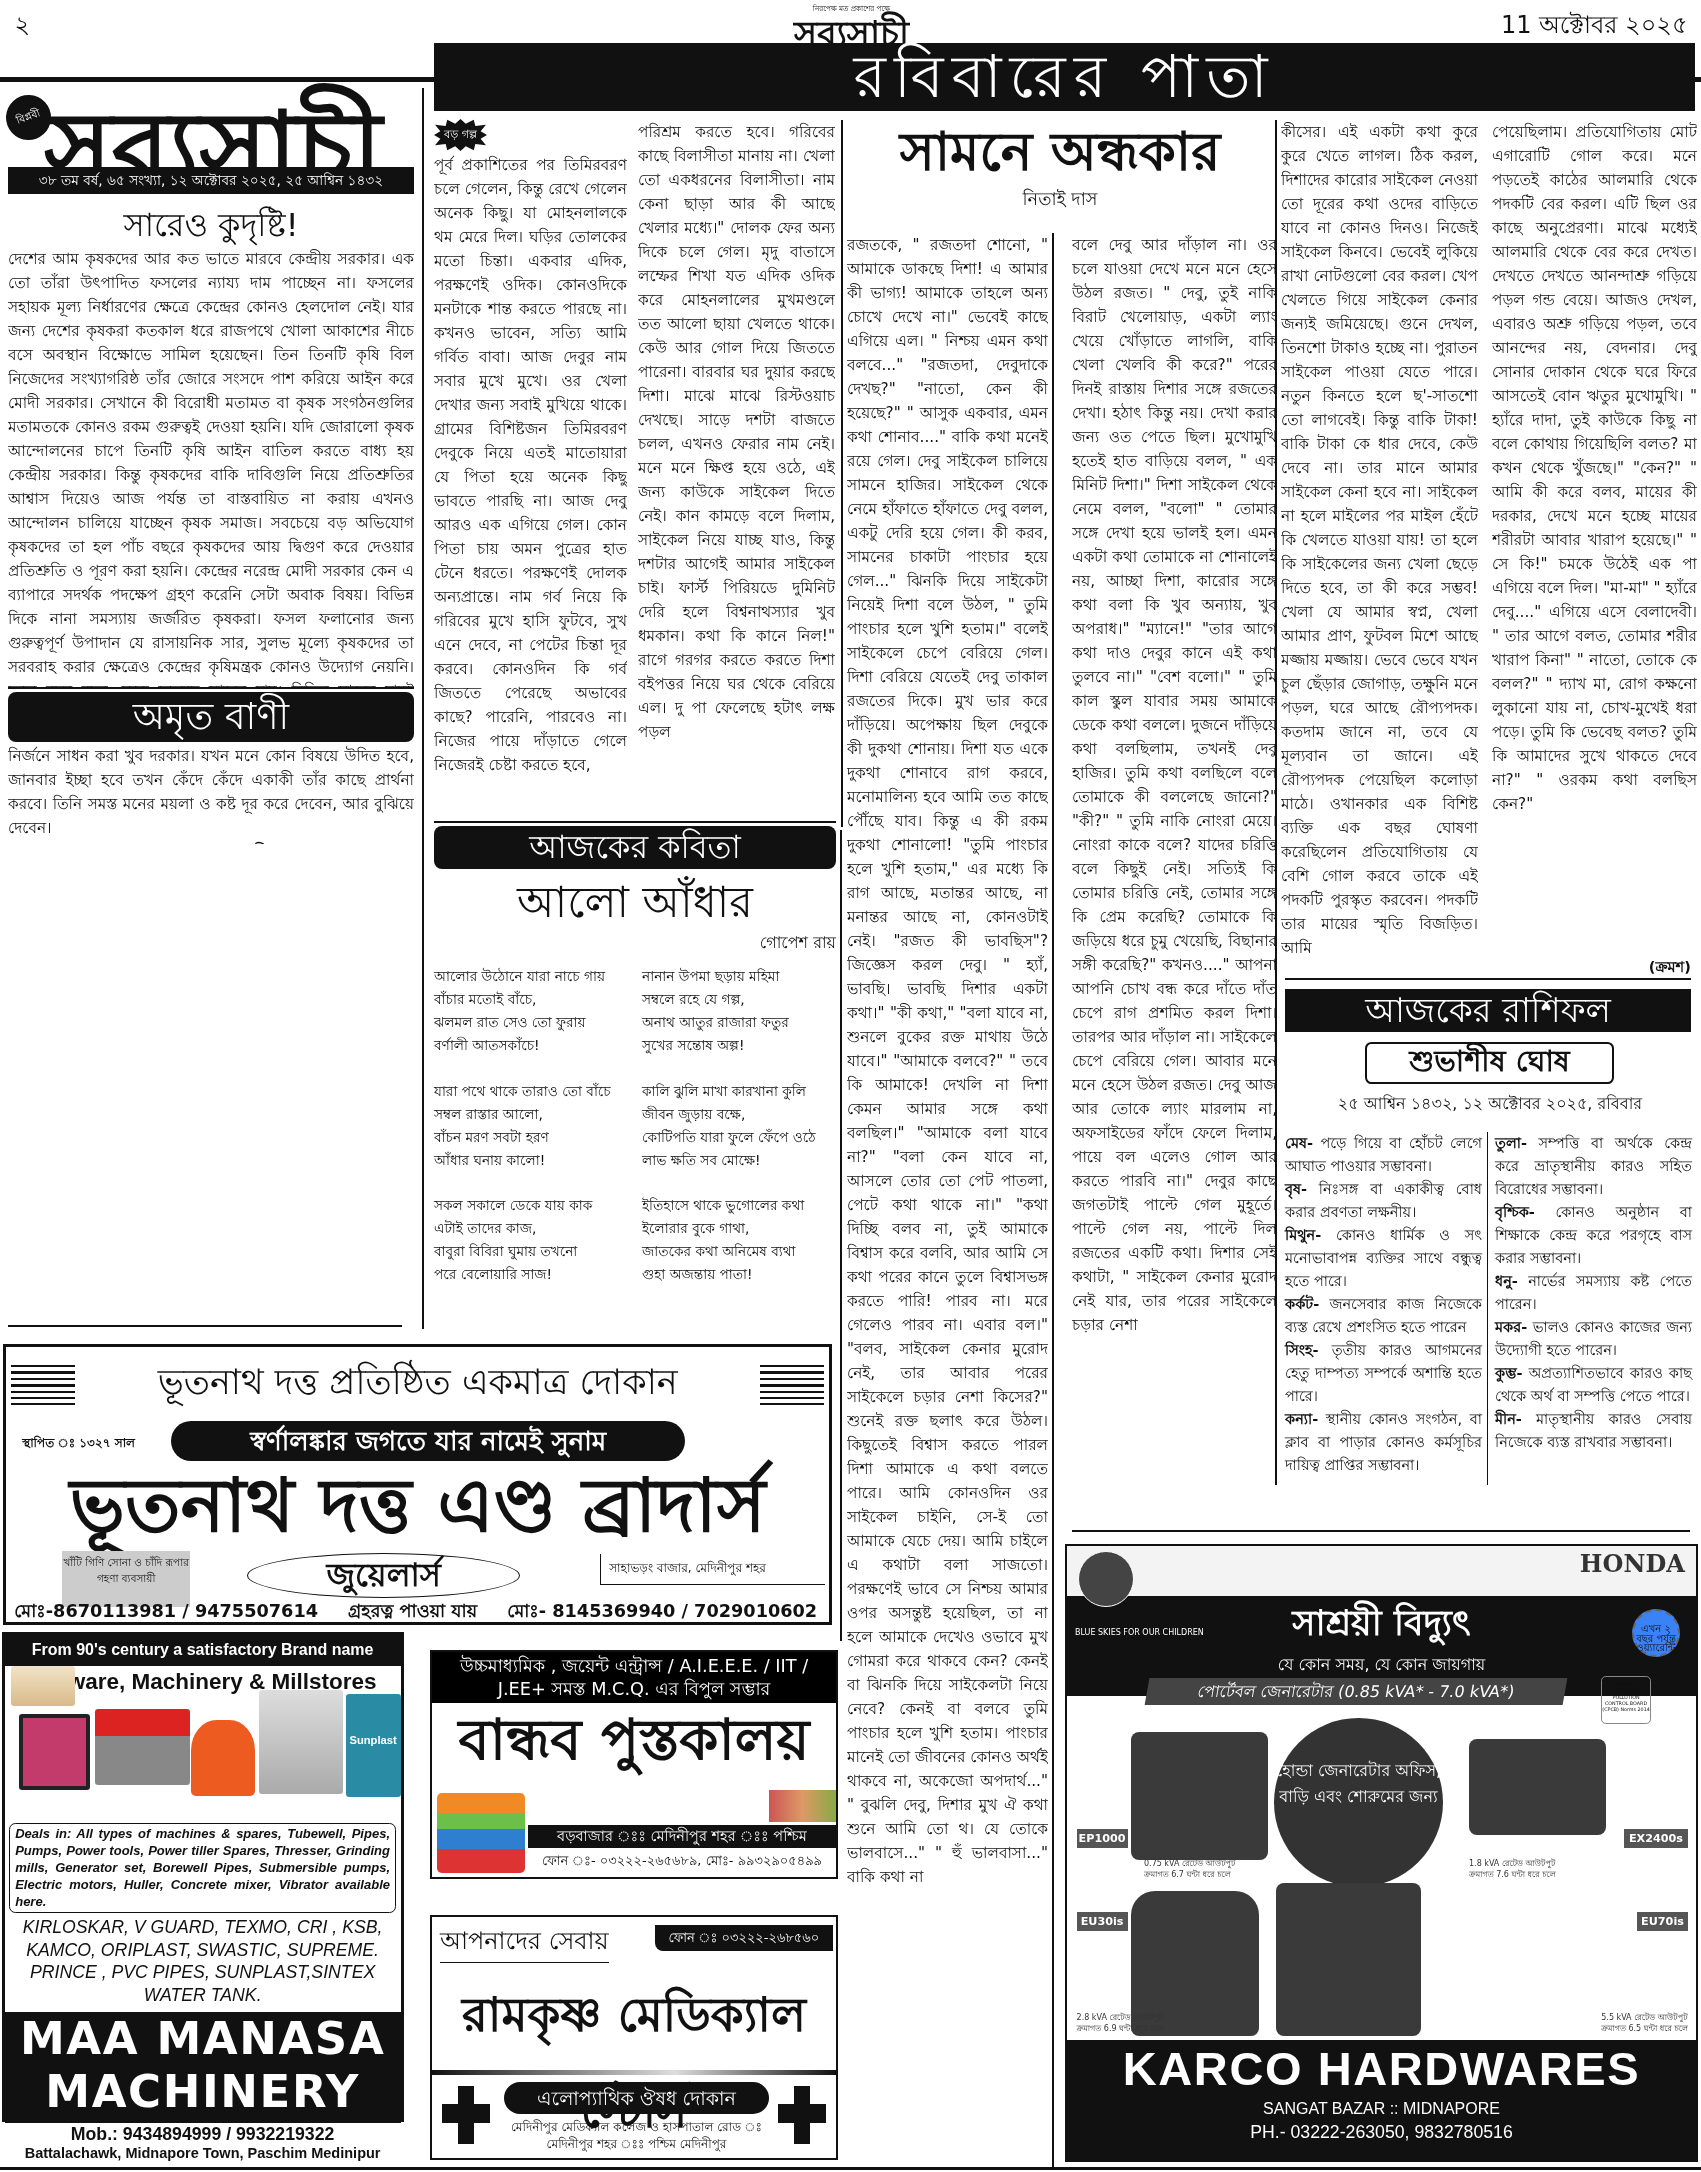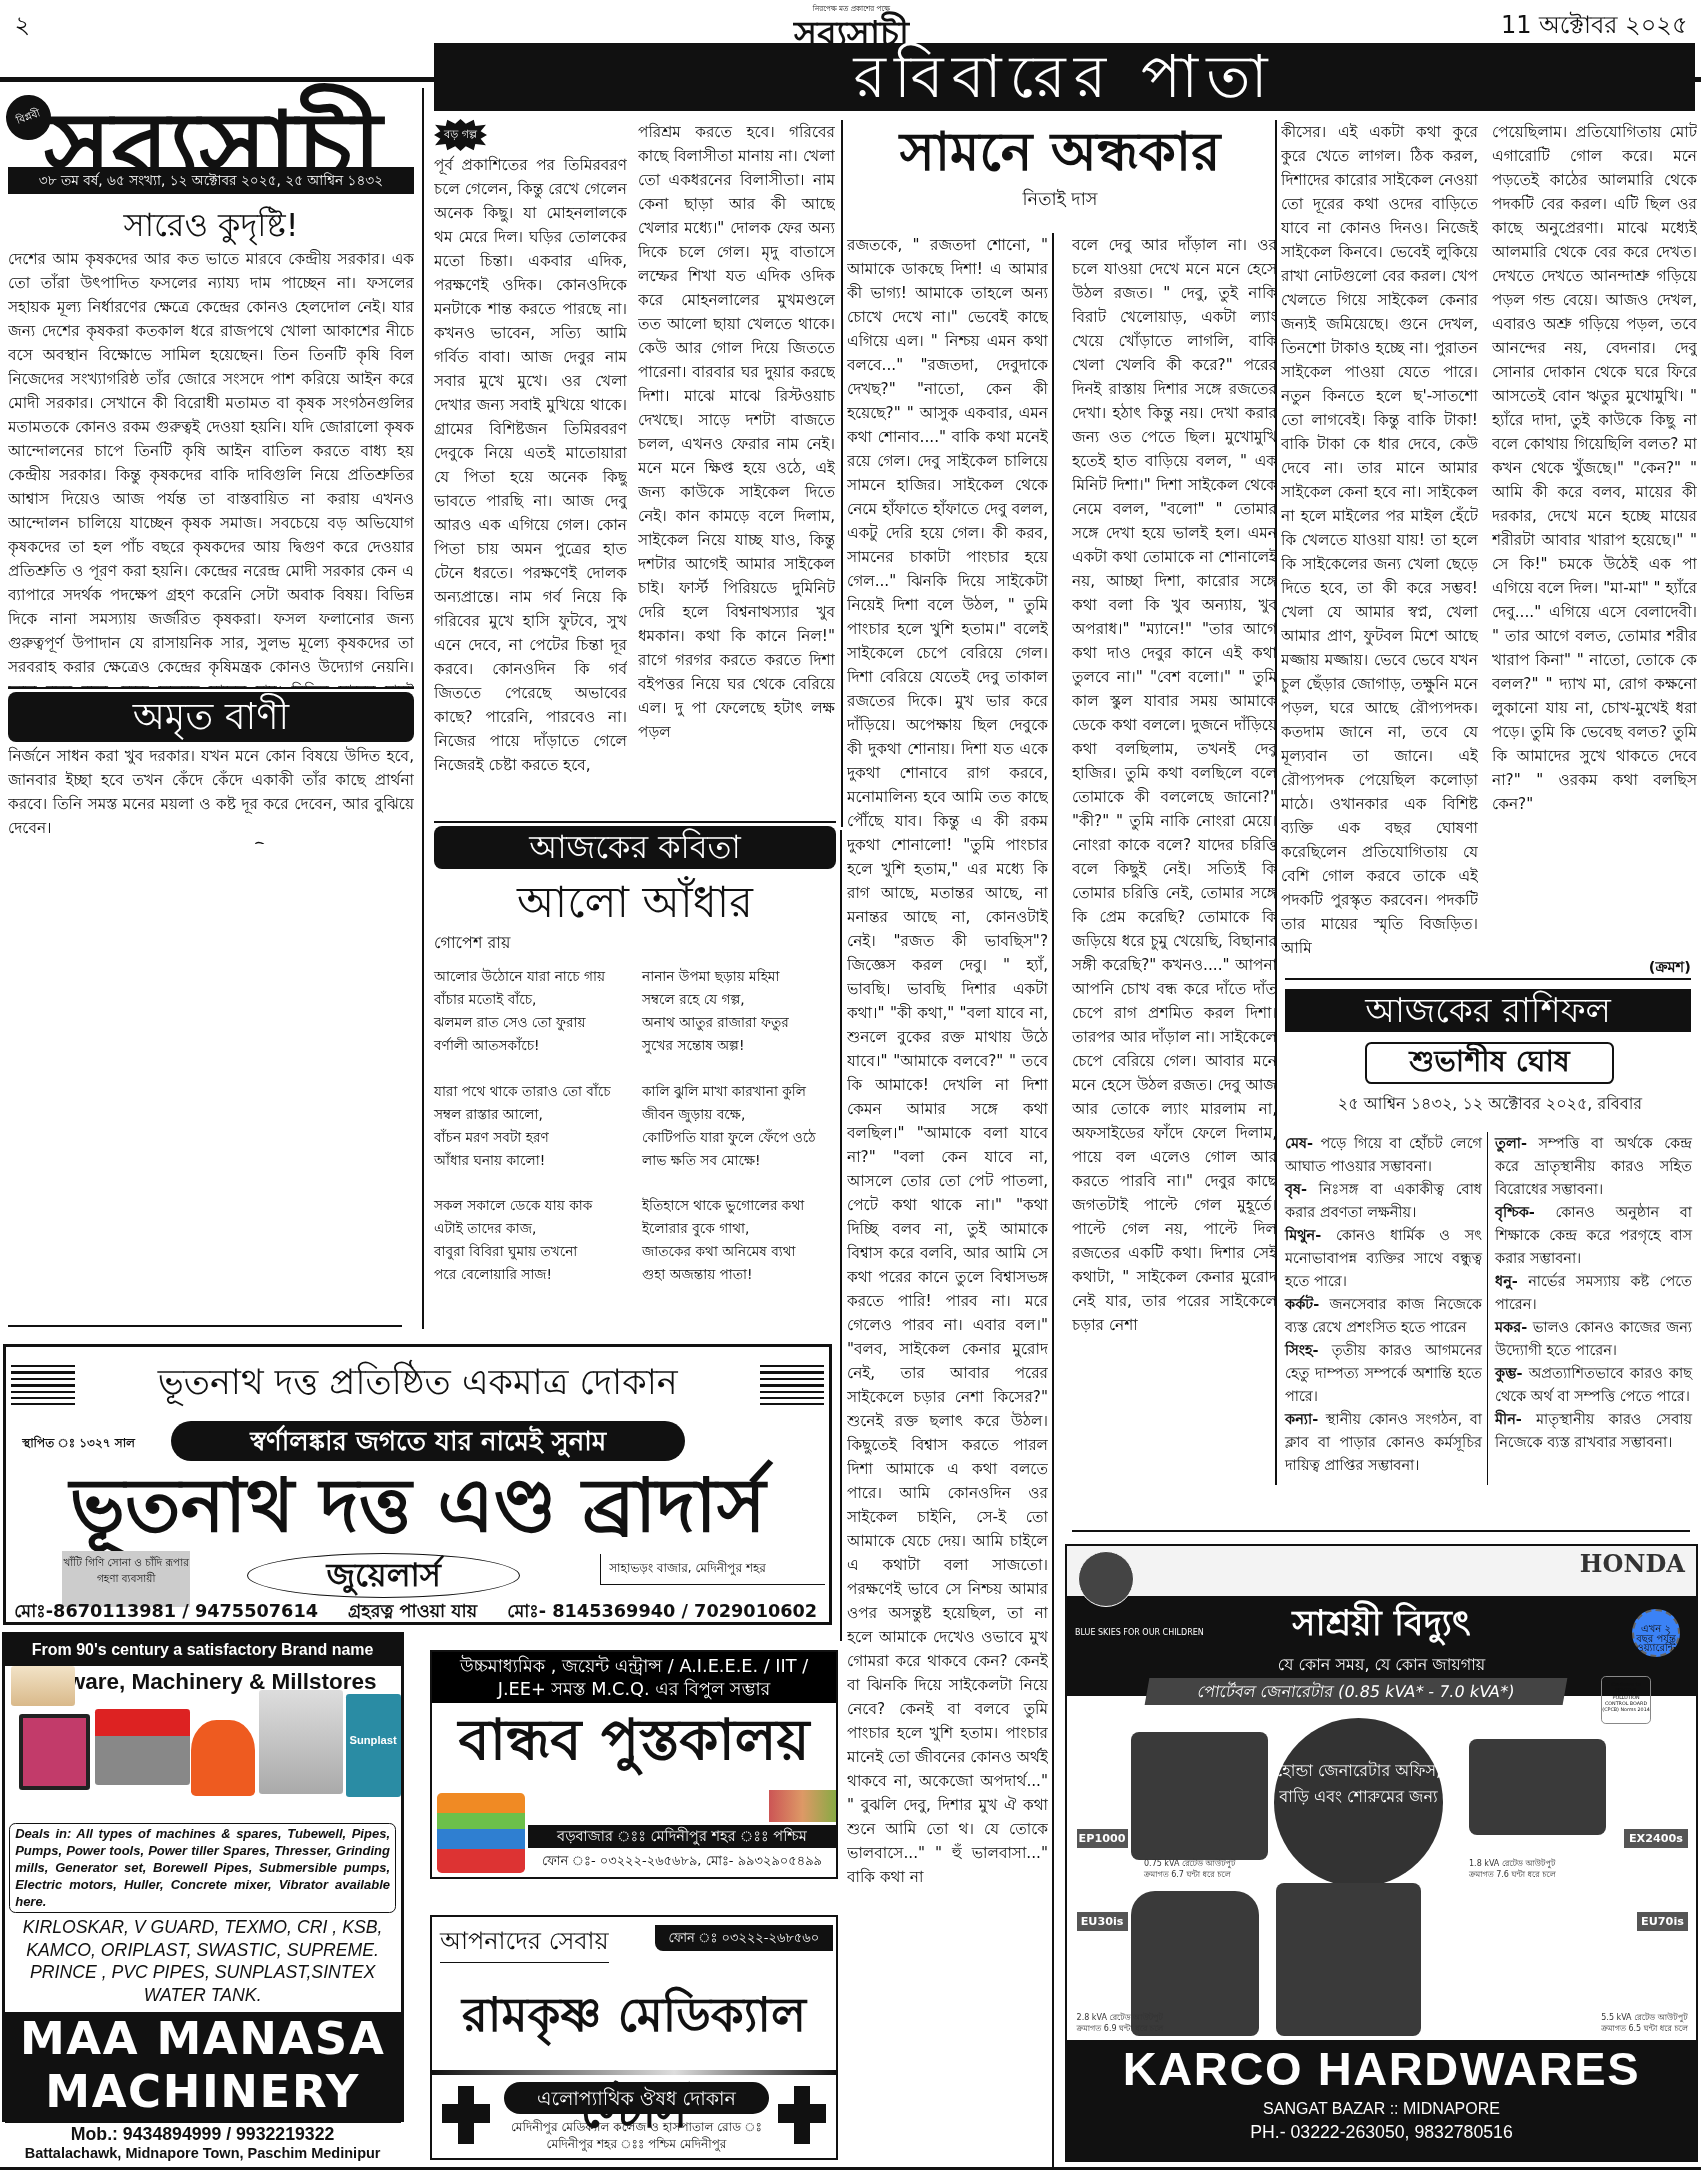--- a/index.html
+++ b/index.html
@@ -35,21 +35,21 @@
 #story-title{left:847px;top:119px;width:426px;font-size:53px;text-align:center;font-weight:bold;line-height:64px;font-family:"DejaVu Serif",serif}
 #story-author{left:847px;top:186px;width:426px;font-size:17.7px;text-align:center}
 #story-col3{left:847px;top:233px;width:201px;height:1935px}
 #story-col4{left:1072px;top:233px;width:205px;height:1265px}
 #story-col5{left:1281px;top:120px;width:197px;height:843px}
 #story-col6{left:1492px;top:120px;width:205px;height:843px}
 #story-cont{right:11.2px;top:956px;font-size:14.5px;font-weight:bold}
 
 #poem-head{left:434px;top:826px;width:402px;height:43px;border-radius:8px;font-size:32px;line-height:43px;text-align:center}
 #poem-title{left:434px;top:874px;width:402px;font-size:43px;line-height:56px;text-align:center}
-#poem-author{left:434px;top:930px;width:402px;font-size:16px;text-align:left}
+#poem-author{left:434px;top:930px;width:402px;font-size:16px;text-align:right}
 .poem-col{top:965px;width:197px;font-size:13.7px;line-height:23px}
 .poem-col .st{margin-bottom:22.5px}
 
 #rashi-head{left:1285px;top:989px;width:406px;height:43px;font-size:34px;line-height:43px;text-align:center}
 #rashi-author{left:1365px;top:1042px;width:249px;height:42px;border:2.4px double #111;border-radius:6.4px;font-size:29px;line-height:35px;text-align:center;font-weight:bold}
 #rashi-date{left:1285px;top:1091px;width:410px;font-size:16px;text-align:center}
 .rashi-col{top:1132px;width:197px;font-size:14.5px;line-height:23px;text-align:justify}
 
 #ad-jw{left:3.2px;top:1344px;width:829px;height:281px;border:3.2px solid #111}
 #ad-jw .head{position:absolute;left:0;top:8px;width:100%;text-align:center;font-size:35px}

